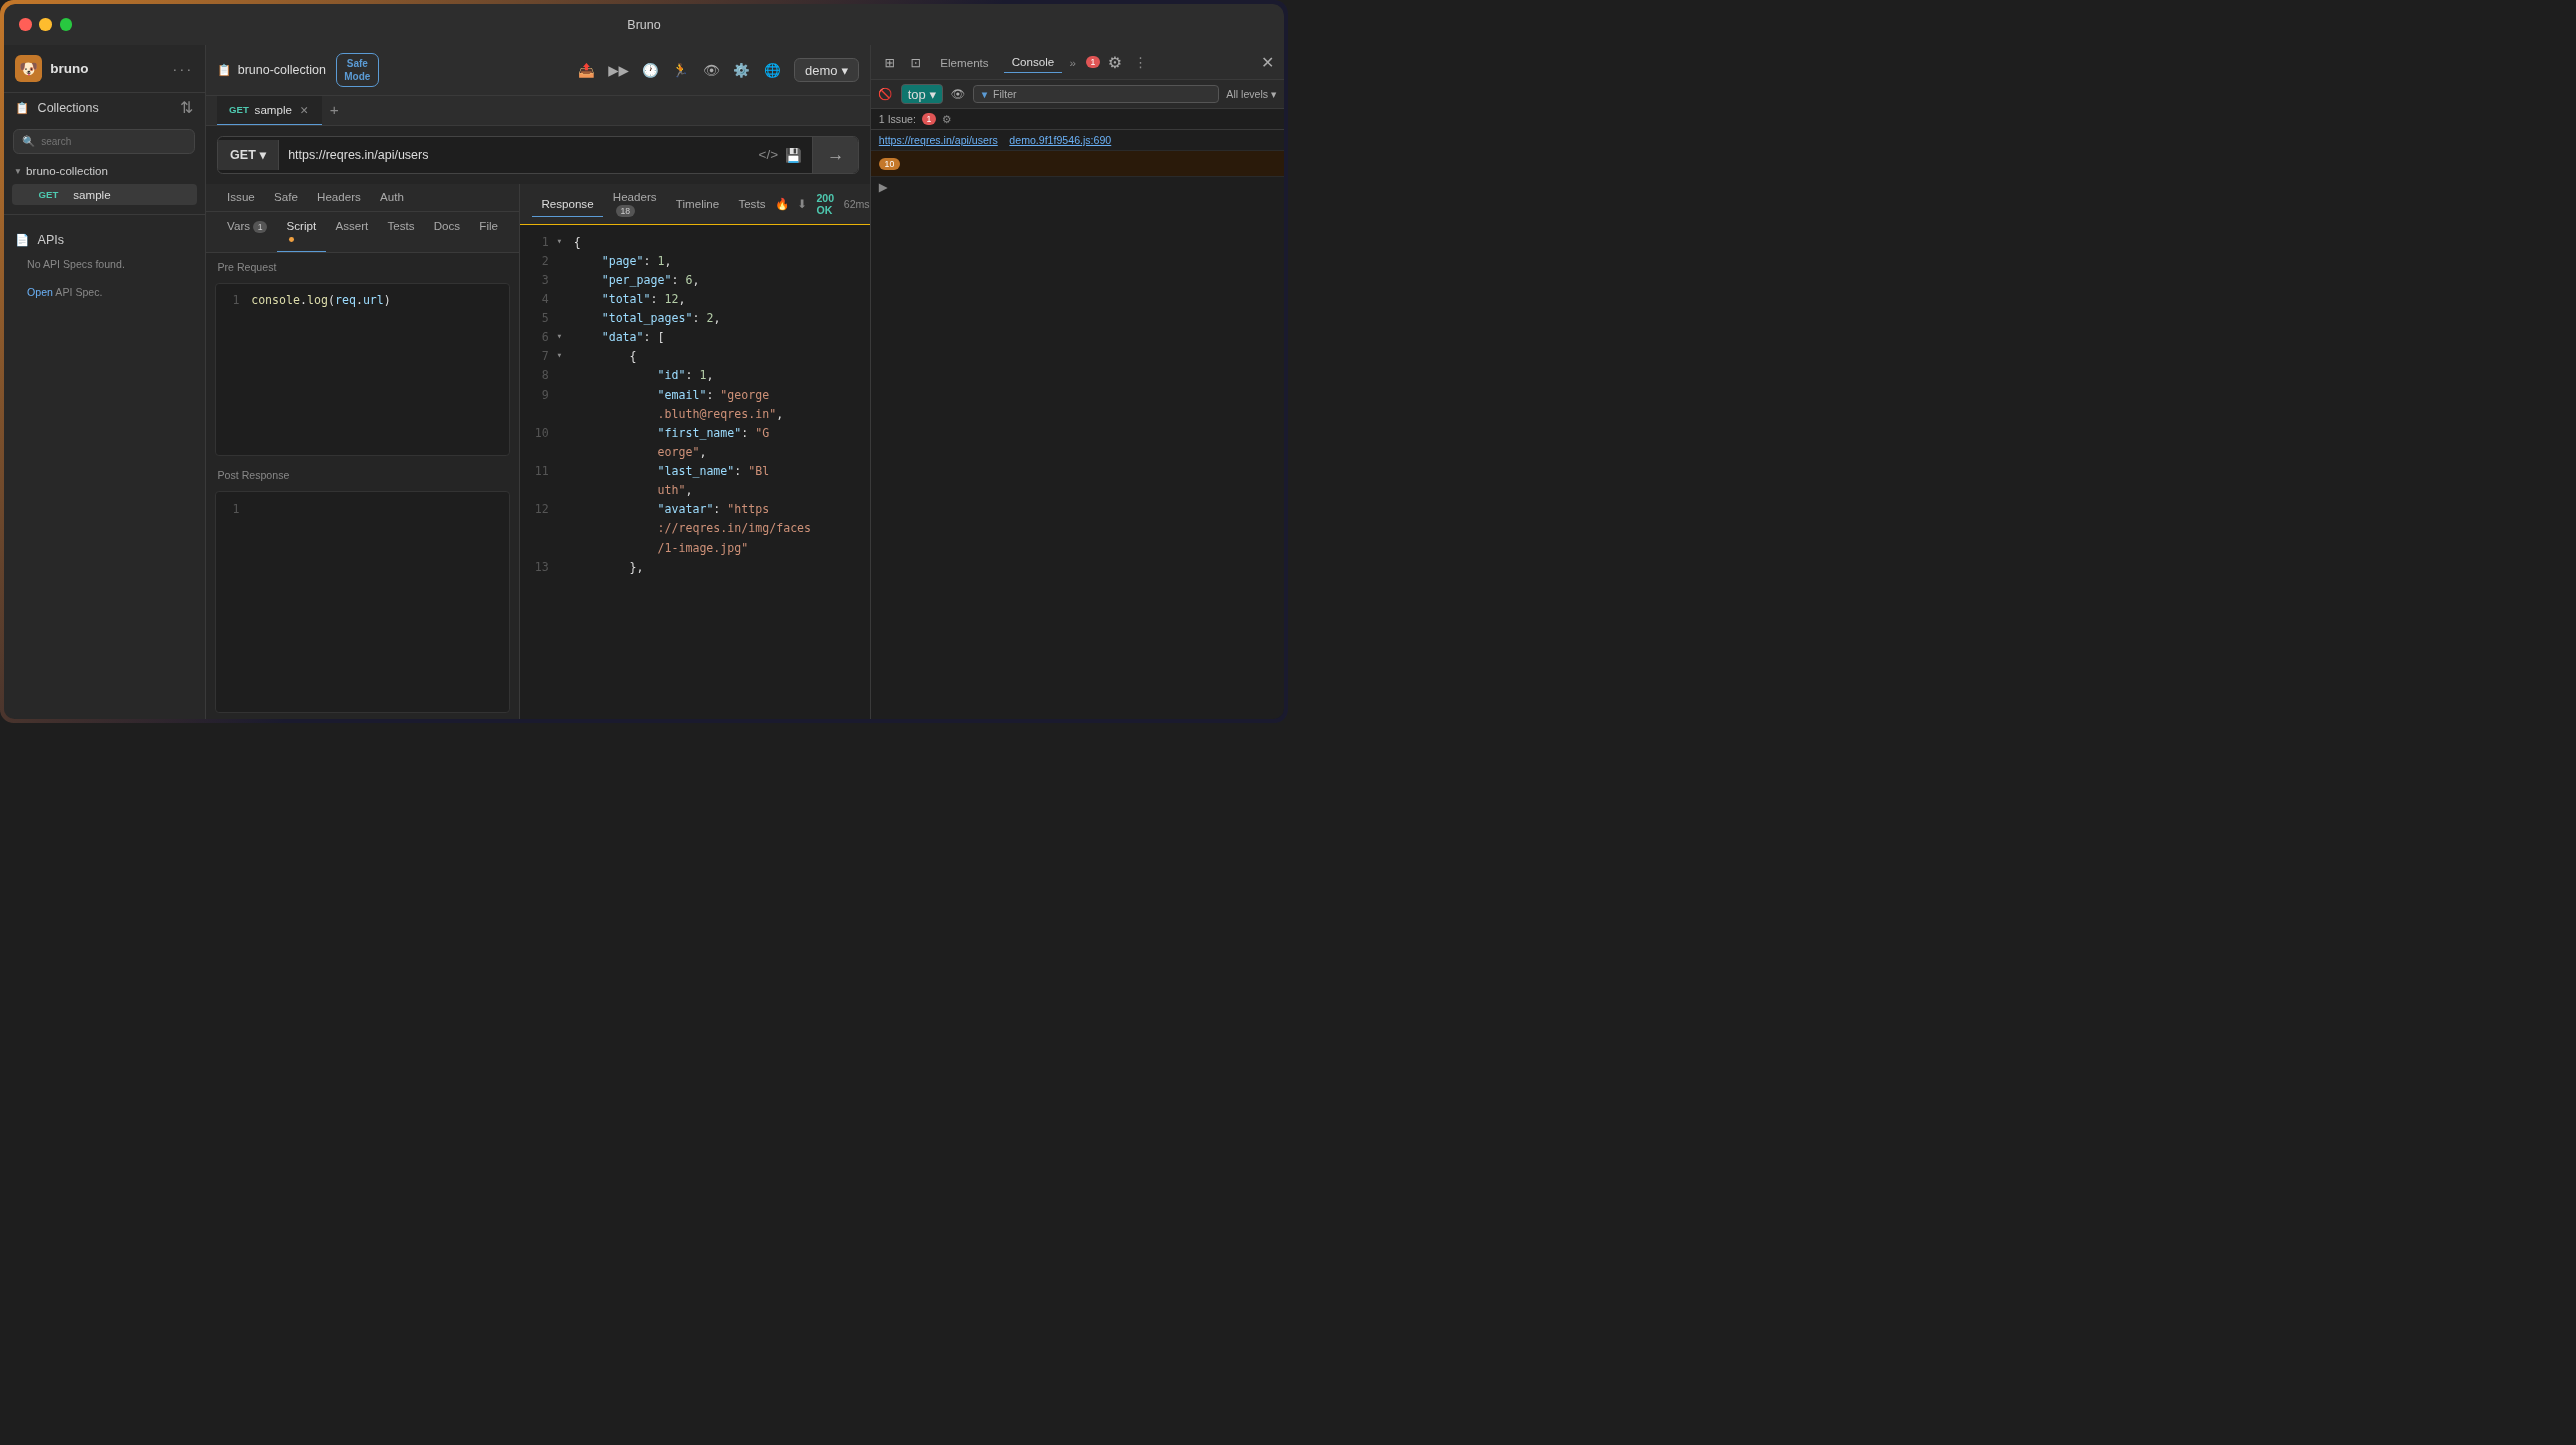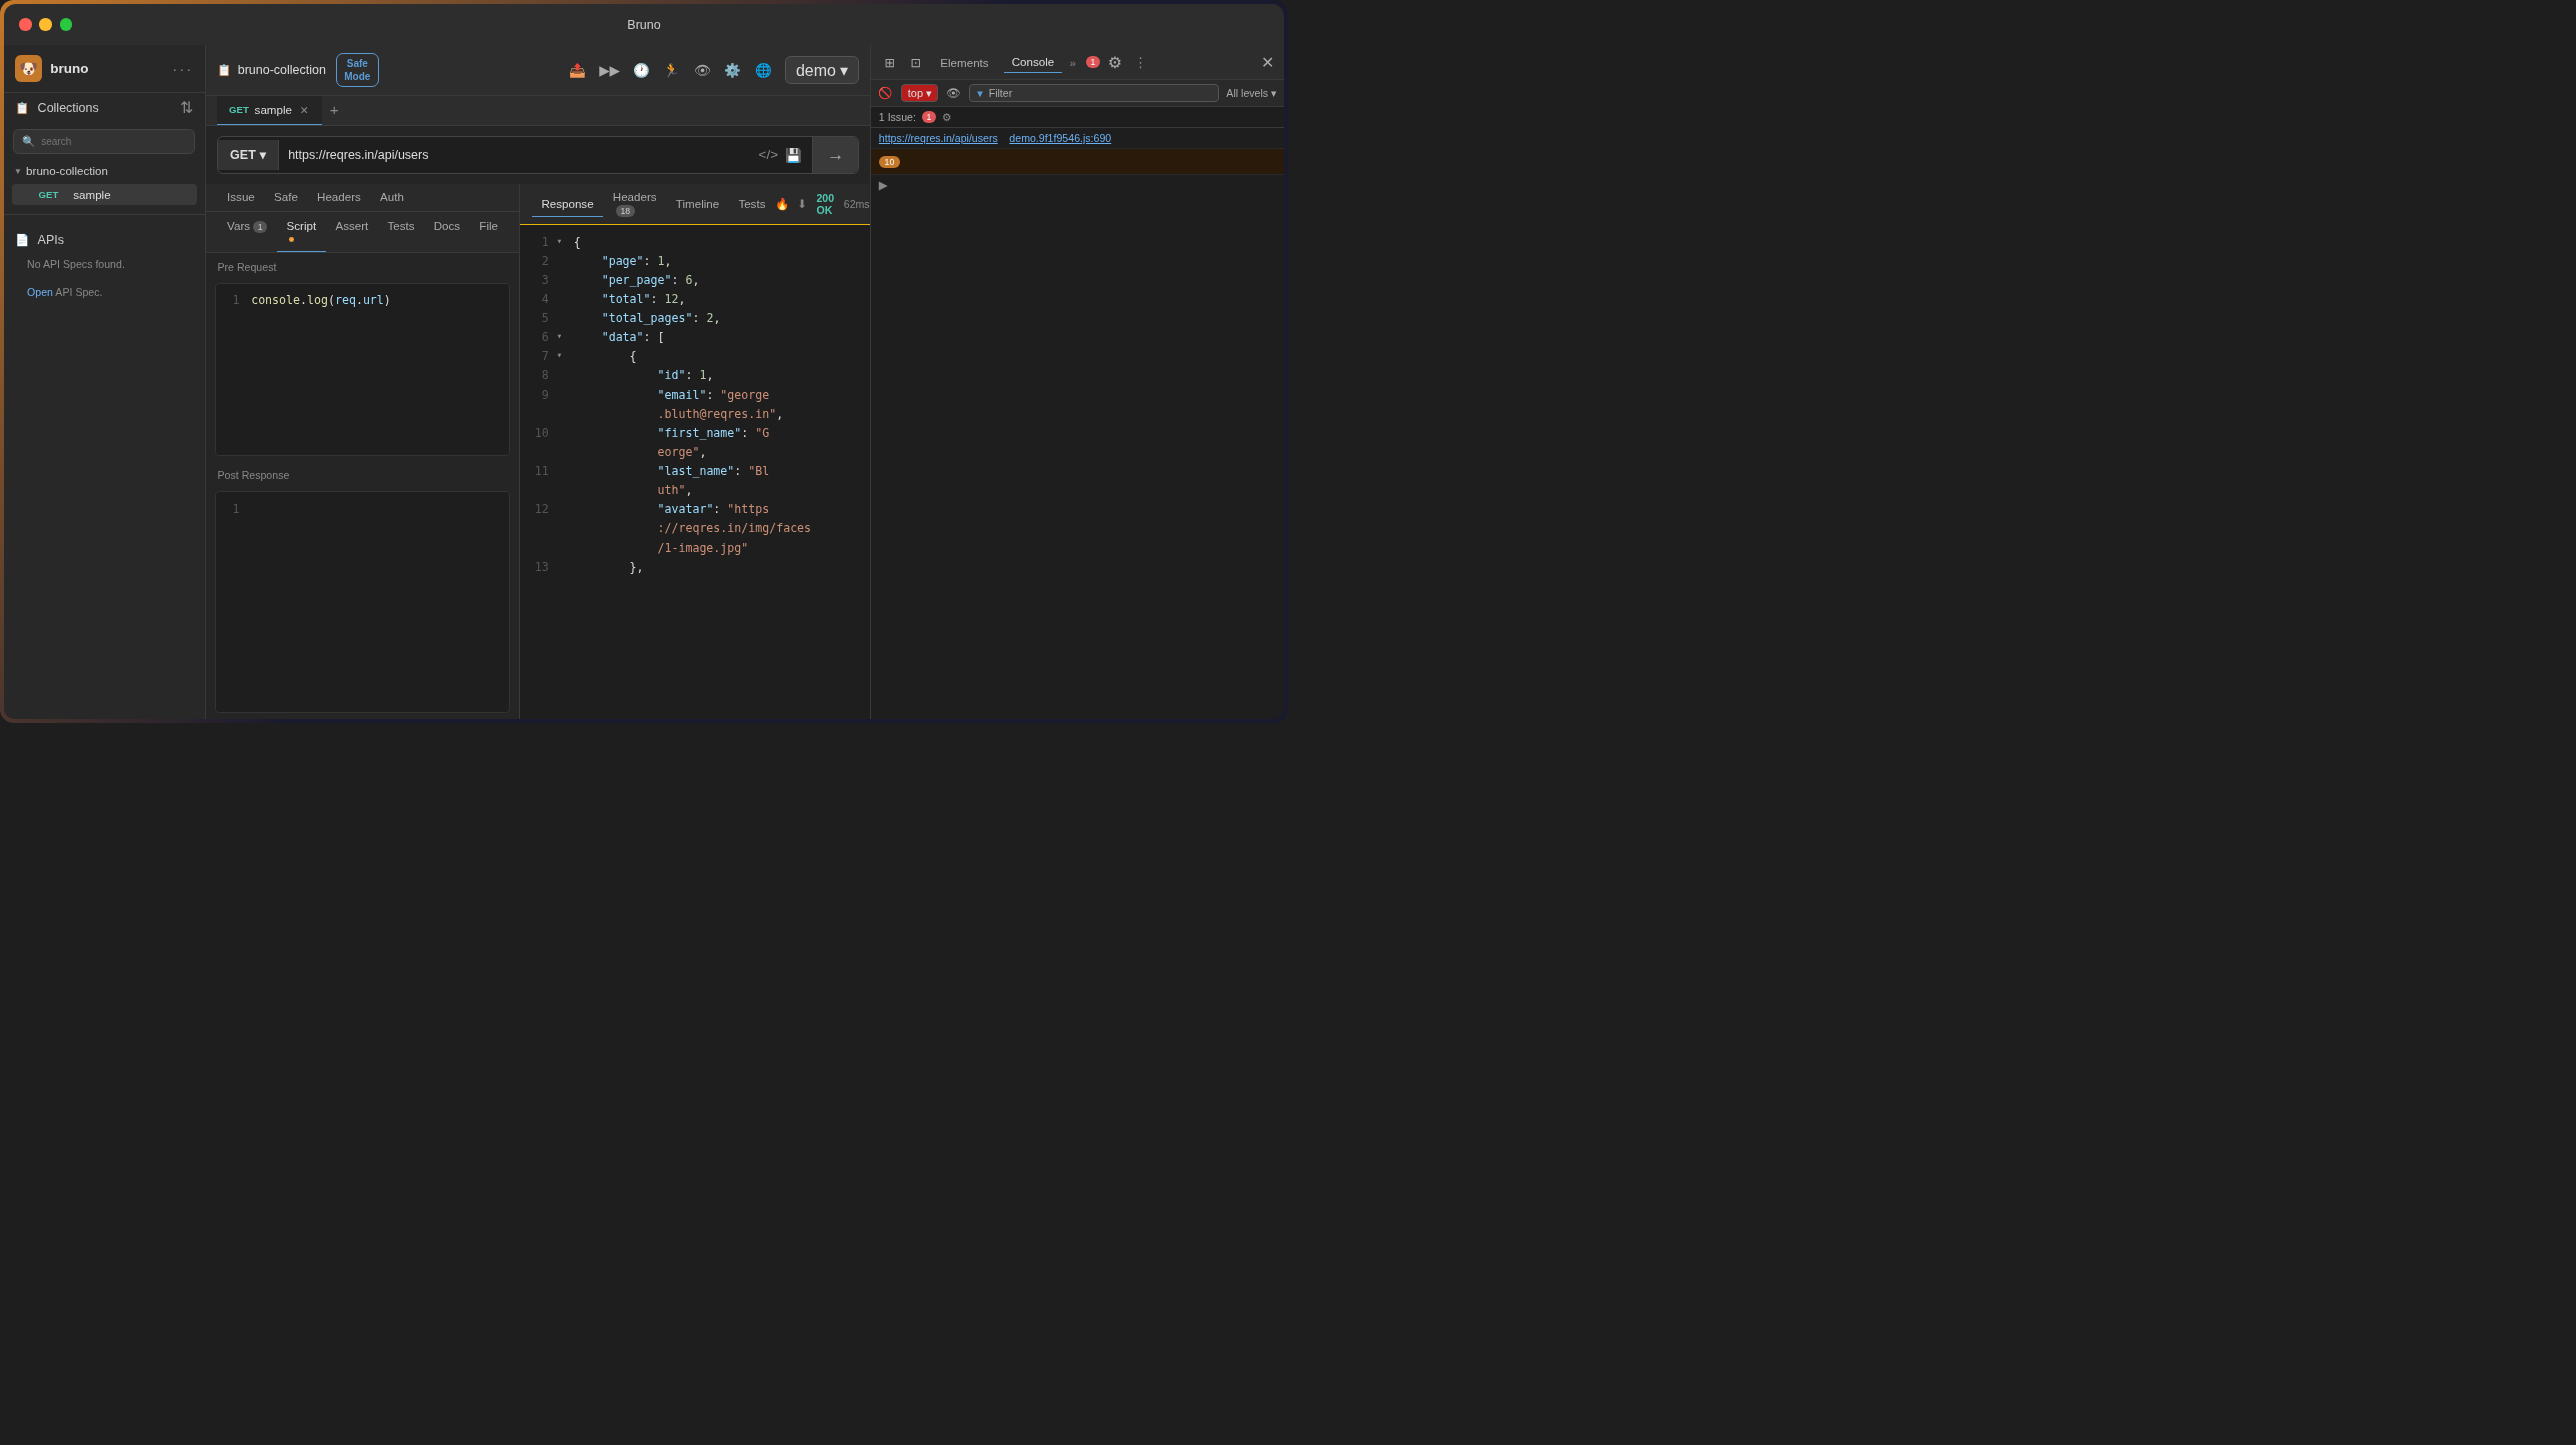--- a/index.html
+++ b/index.html
@@ -237,25 +237,25 @@
       margin-left: auto;
       color: #aaa;
       font-size: 13.5px;
     }
     .toolbar-icon { cursor: pointer; }
     .env-selector {
       background: #3a3a3a;
       border: 1px solid #555;
       border-radius: 5.8px;
       color: #ddd;
-      font-size: 16px;
+      font-size: 13px;
       padding: 3.9px 9.6px;
       cursor: pointer;
       display: flex;
-      align-items: flex-end;
+      align-items: center;
       gap: 3.9px;
     }
 
     
     .tabs-row {
       background: #2d2d2d;
       border-bottom: 1px solid #3a3a3a;
       display: flex;
       align-items: center;
       padding: 0 11.6px;
@@ -551,25 +551,25 @@
     .devtools-toolbar {
       background: #2a2a2a;
       border-bottom: 1px solid #3a3a3a;
       display: flex;
       align-items: center;
       padding: 3.9px 7.7px;
       gap: 7.7px;
     }
     .dt-icon-btn { color: #aaa; cursor: pointer; font-size: 11.6px; }
     .dt-top-selector {
-      background: #b91c1c;
+      background: #0f766e;
       border: 1px solid #555;
       border-radius: 3.9px;
       color: #ddd;
-      font-size: 11px;
+      font-size: 13px;
       padding: 1.9px 5.8px;
       cursor: pointer;
     }
     .dt-filter {
       display: flex;
       align-items: center;
       gap: 3.9px;
       background: #333;
       border: 1px solid #555;
       border-radius: 3.9px;

